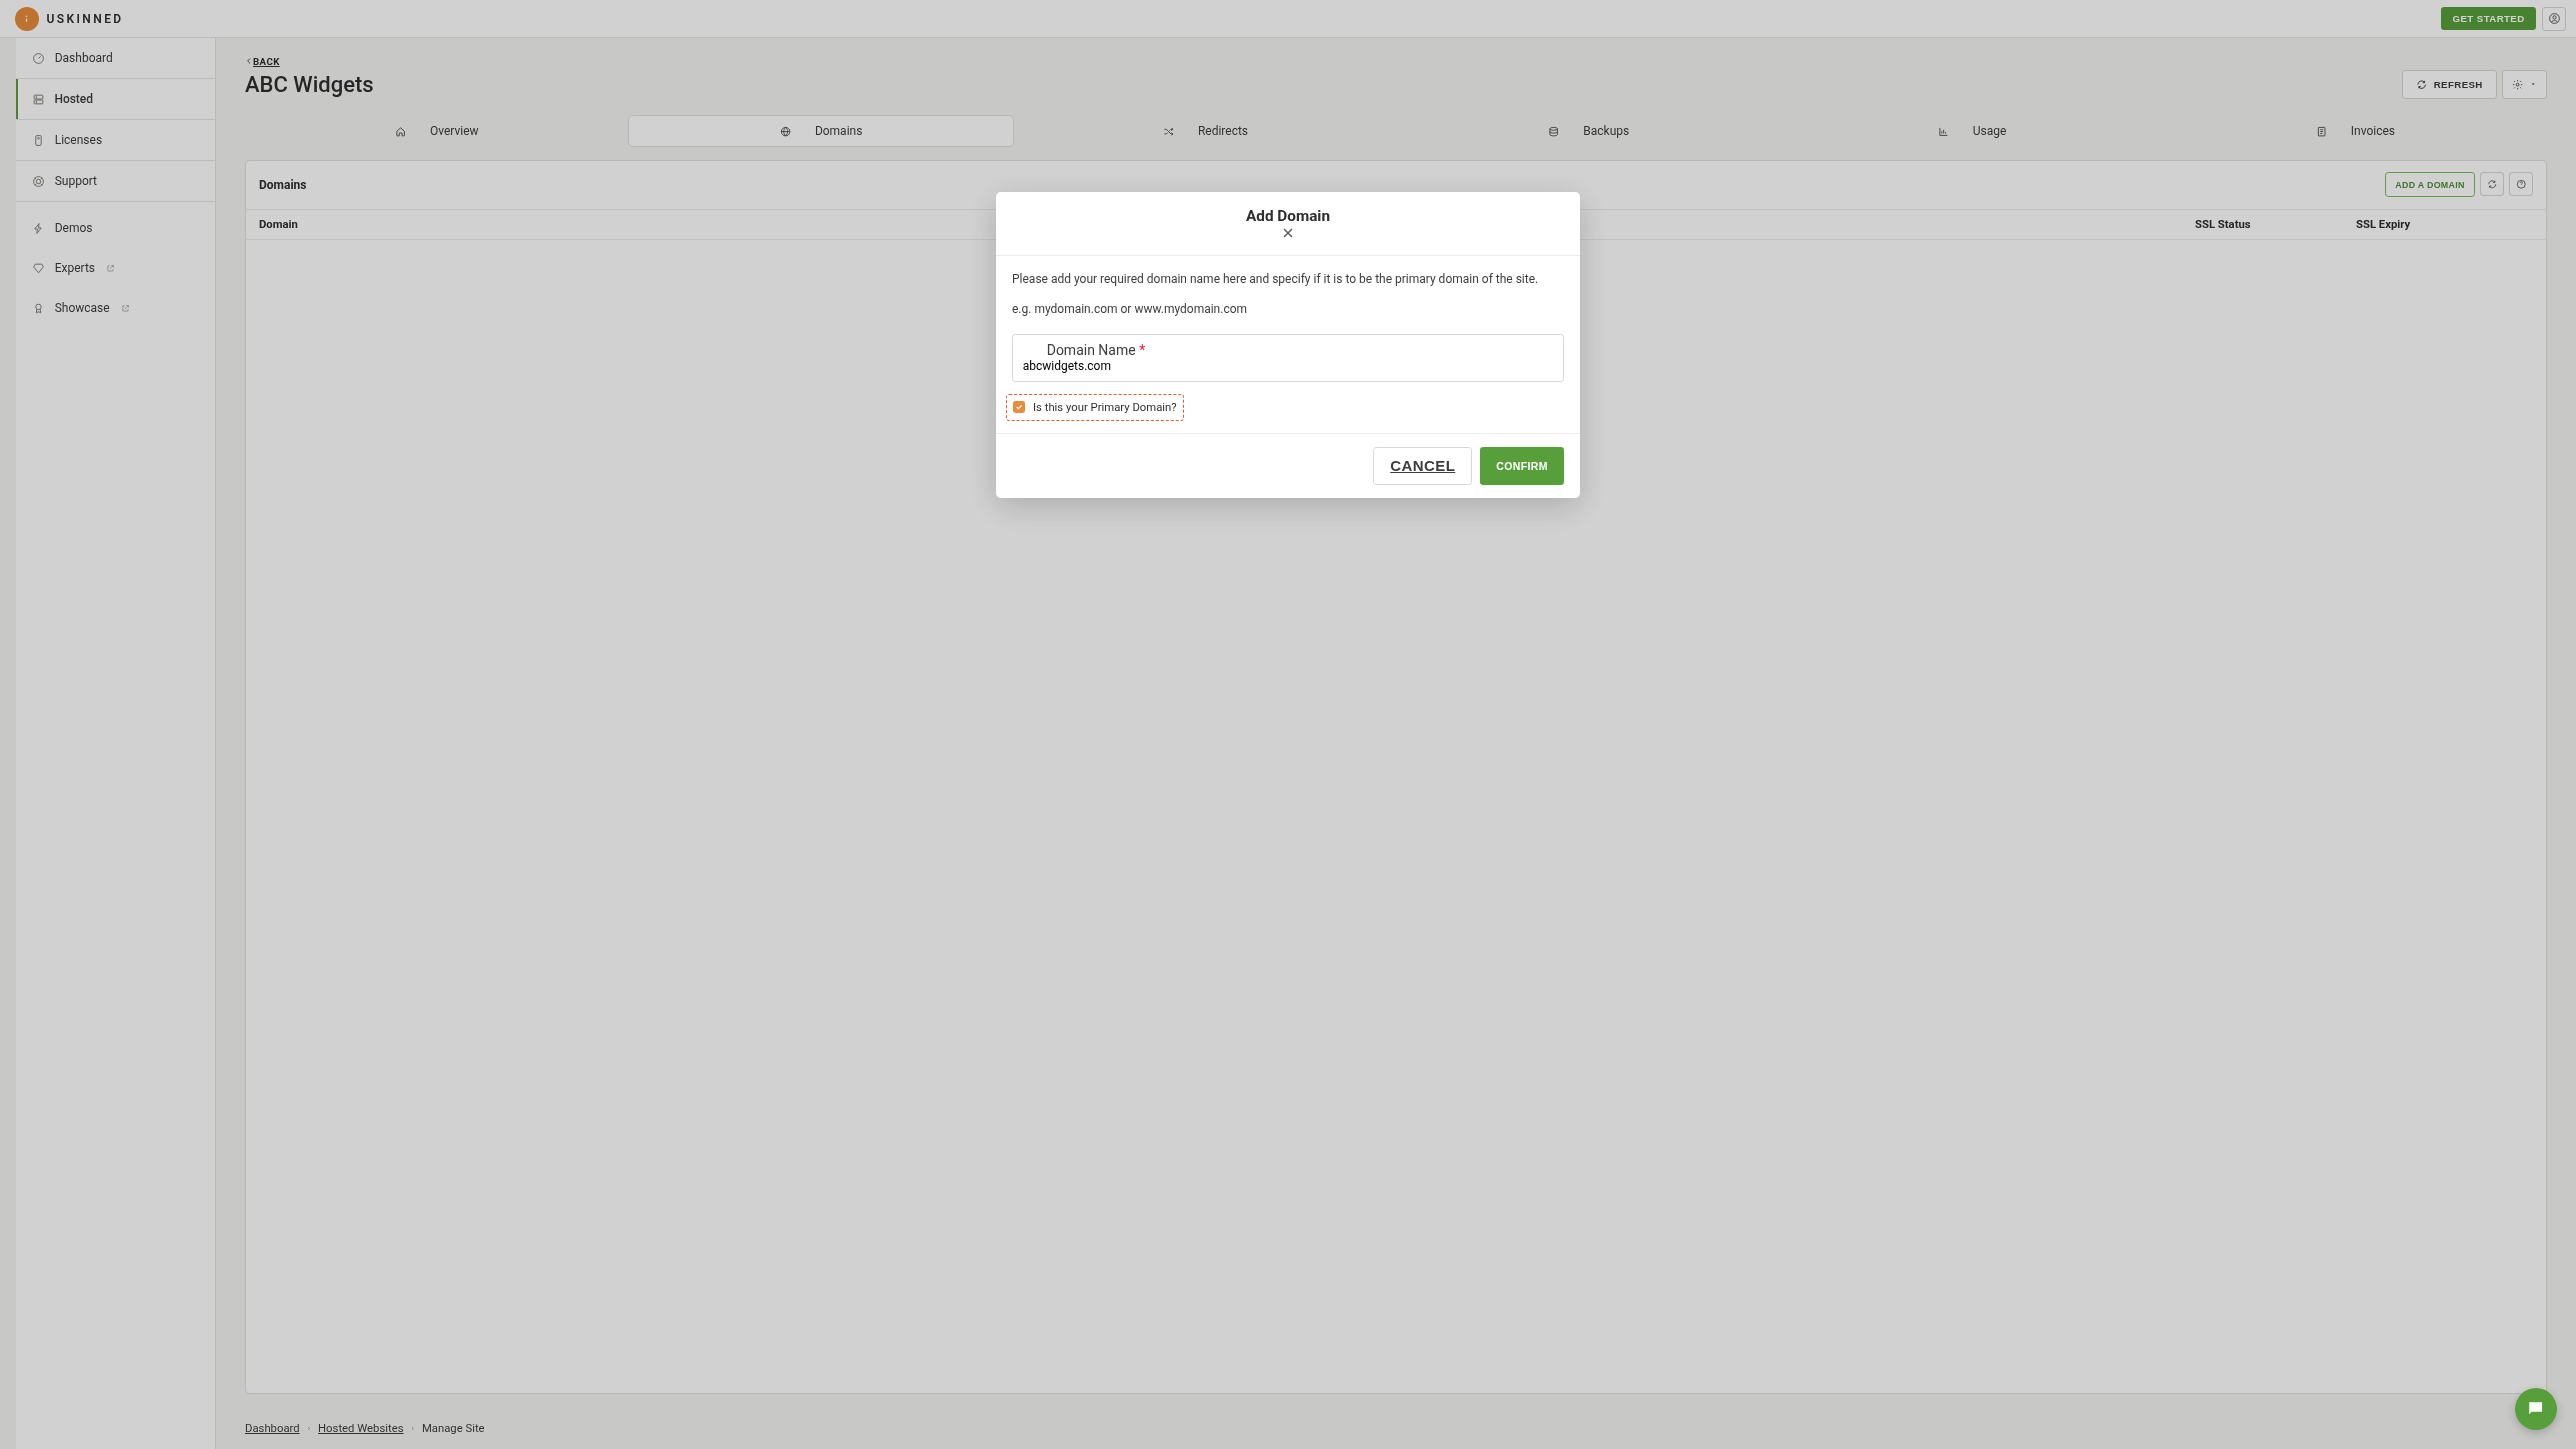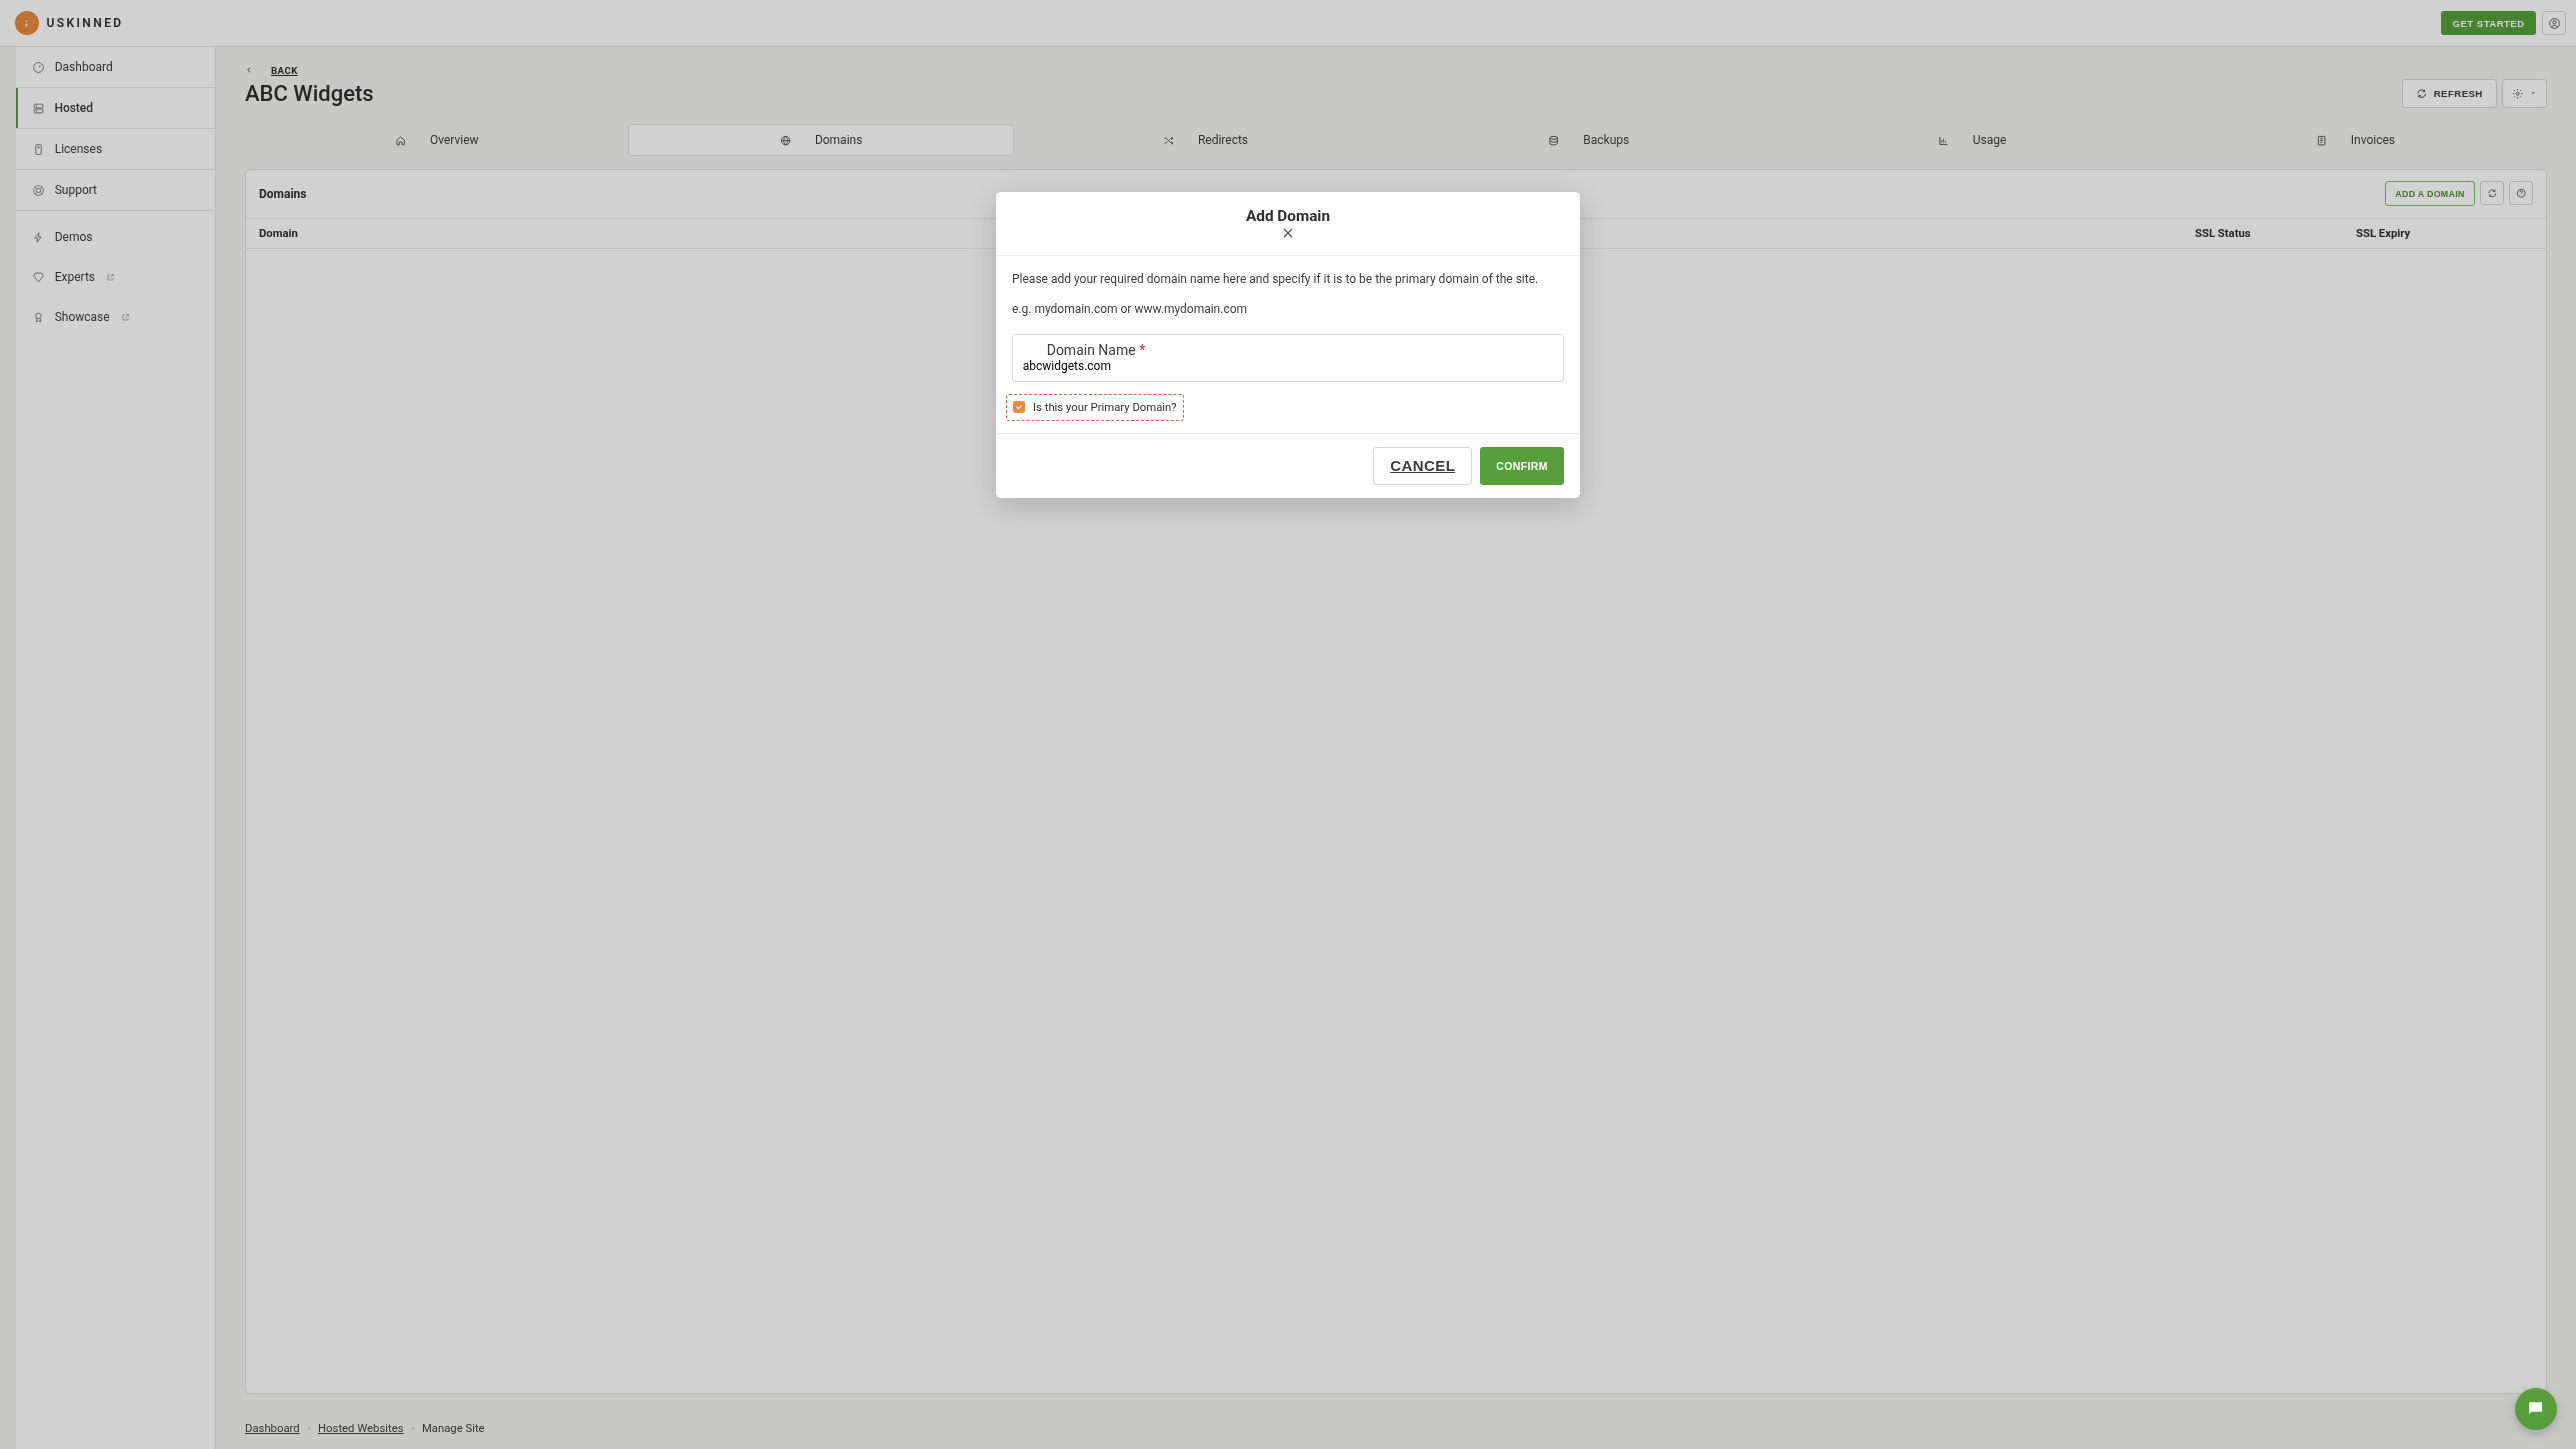--- a/index.html
+++ b/index.html
@@ -8,21 +8,21 @@
     font-family: -apple-system, BlinkMacSystemFont, "Segoe UI", Roboto, sans-serif;
     font-size: 11.3px;
     color: #2f2f2f;
     background: #f5f5f3;
     overflow: hidden;
   }
   .app { display: flex; flex-direction: column; height: 100vh; }
 
   
   .topbar {
-    height: 47px; background: #fff; border-bottom: 0.8px solid #e4e4e0;
+    height: 38px; background: #fff; border-bottom: 0.8px solid #e4e4e0;
     display: flex; align-items: center; justify-content: space-between;
     padding: 0 9.7px 0 14.5px;
   }
   .brand { display: flex; align-items: center; gap: 8px; }
   .brand-logo {
     width: 24px; height: 24px; border-radius: 50%; background: #e78c3a;
     display: flex; align-items: center; justify-content: center; color: #fff;
     font-weight: 700; font-size: 14.5px;
   }
   .brand-text { font-weight: 600; letter-spacing: 2.4px; font-size: 12px; color: #2f2f2f; }
@@ -54,21 +54,21 @@
   .ext-icon { width: 8.9px; height: 8.9px; color: #9a9a96; margin-left: 1.6px; }
   .sidebar-sec2 { padding-top: 6.4px; }
 
   
   .main {
     flex: 1; display: flex; flex-direction: column; min-width: 0;
     background: #f5f5f3; position: relative;
   }
   .main-content { padding: 17.7px 29px 13px; flex: 1; display: flex; flex-direction: column; }
   .back-link {
-    display: inline-flex; align-items: center; gap: 18px; text-decoration: underline;
+    display: inline-flex; align-items: center; gap: 0; text-decoration: underline;
     font-size: 9.7px; font-weight: 700; letter-spacing: 0.4px; color: #2f2f2f; cursor: pointer;
   }
   .page-head { display: flex; align-items: center; justify-content: space-between; margin-top: 3.2px; }
   .page-title { font-size: 22px; font-weight: 500; }
   .page-actions { display: flex; gap: 4.8px; }
   .btn-outline {
     display: inline-flex; align-items: center; gap: 6.4px; border: 0.8px solid #d6d6d2;
     background: #fff; border-radius: 3.2px; padding: 8px 13px; font-weight: 700;
     font-size: 9.7px; letter-spacing: 0.4px; cursor: pointer; color: #3d3d3d;
   }

